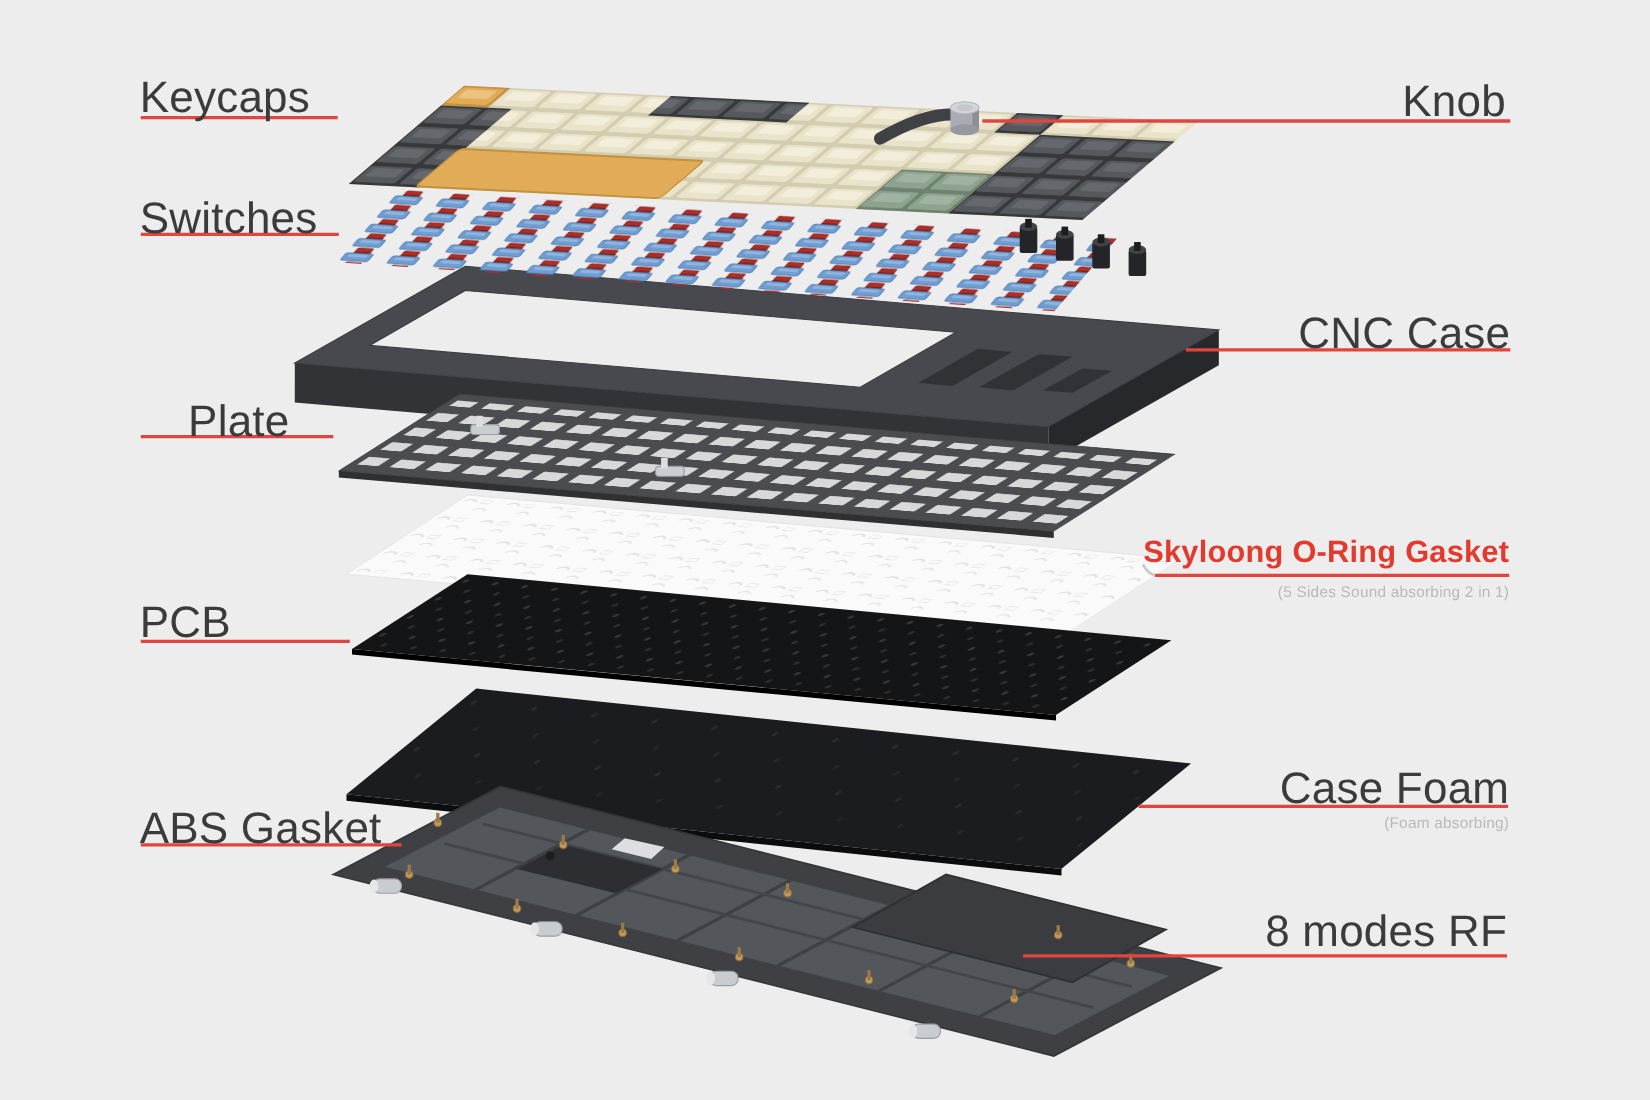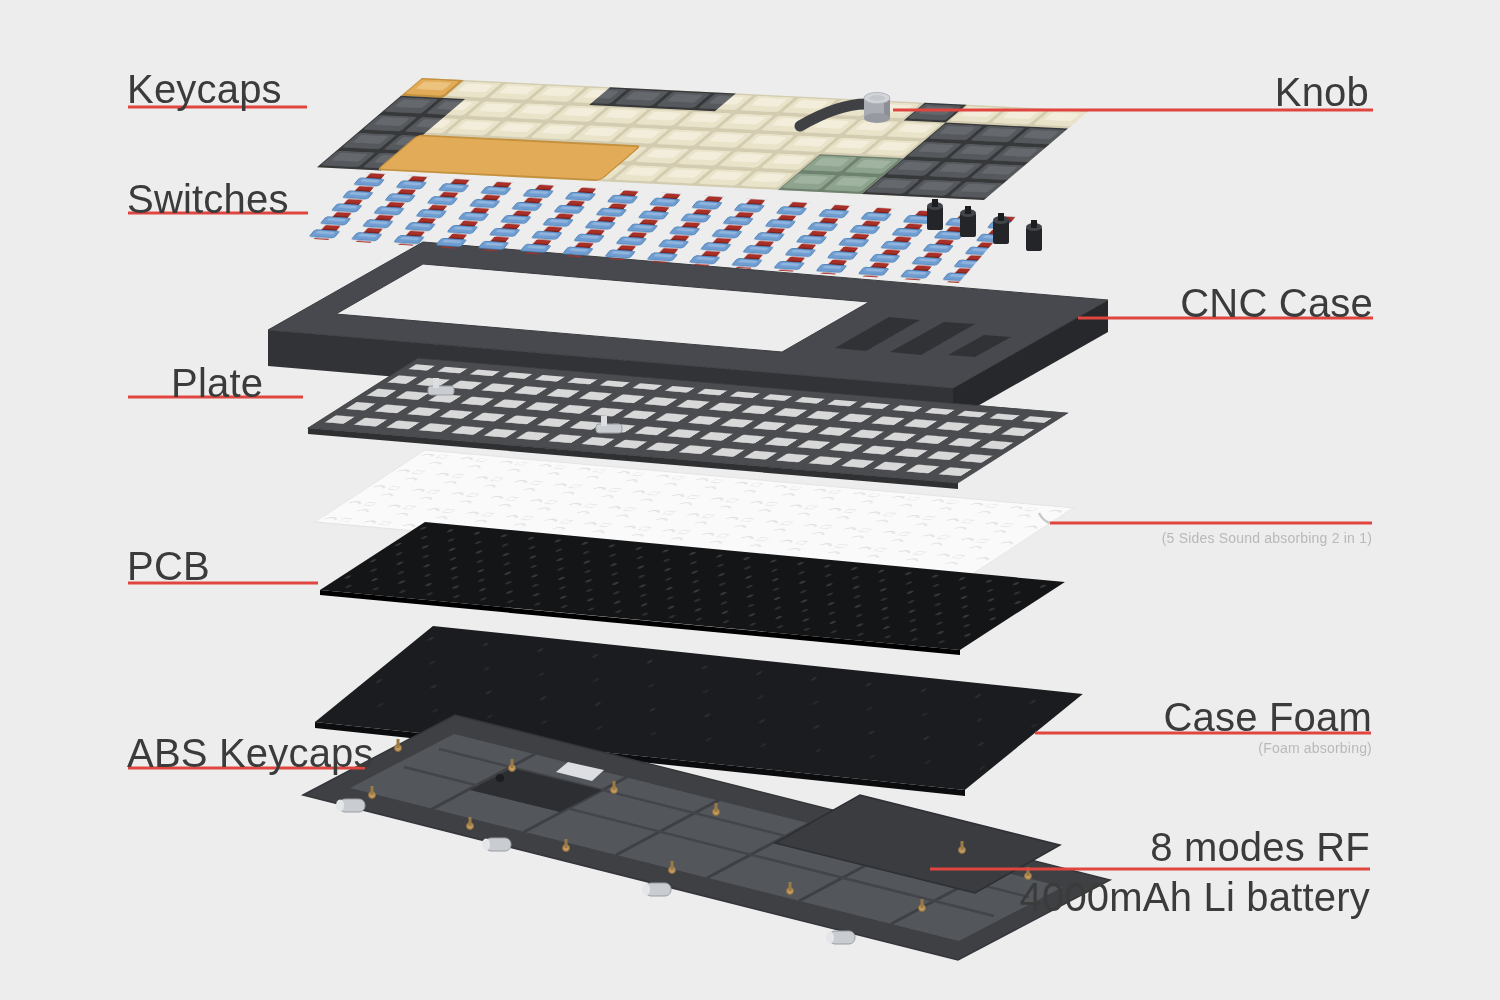--- a/index.html
+++ b/index.html
@@ -242,23 +242,23 @@
     <line x1="1035" y1="733" x2="1371" y2="733"></line>
     <line x1="930" y1="869" x2="1370" y2="869"></line>
   </g>
   <path d="M1050,523 q-7,-2 -11,-10" stroke="#c9c9c9" stroke-width="2.5" fill="none"></path>
 </svg>
 
 <div class="label" style="left:127px;top:68px;">Keycaps</div>
 <div class="label" style="left:127px;top:178px;">Switches</div>
 <div class="label" style="left:127px;top:362px;margin-left:44px;">Plate</div>
 <div class="label" style="left:127px;top:545px;">PCB</div>
-<div class="label" style="left:127px;top:732px;">ABS Keycaps</div>
+<div class="label" style="left:127px;top:732px;">ABS Gasket</div>
 
 <div class="label right" style="right:131px;top:71px;">Knob</div>
 <div class="label right" style="right:127px;top:282px;">CNC Case</div>
+<div class="label right red-title" style="right:128px;top:487px;">Skyloong O-Ring Gasket</div>
 <div class="label right sub" style="right:128px;top:531px;">(5 Sides Sound absorbing 2 in 1)</div>
 <div class="label right" style="right:128px;top:696px;">Case Foam</div>
 <div class="label right sub" style="right:128px;top:741px;">(Foam absorbing)</div>
 <div class="label right" style="right:130px;top:826px;">8 modes RF</div>
-<div class="label right" style="right:130px;top:876px;">4000mAh Li battery</div>
 
 </div>
 
 </body></html>

